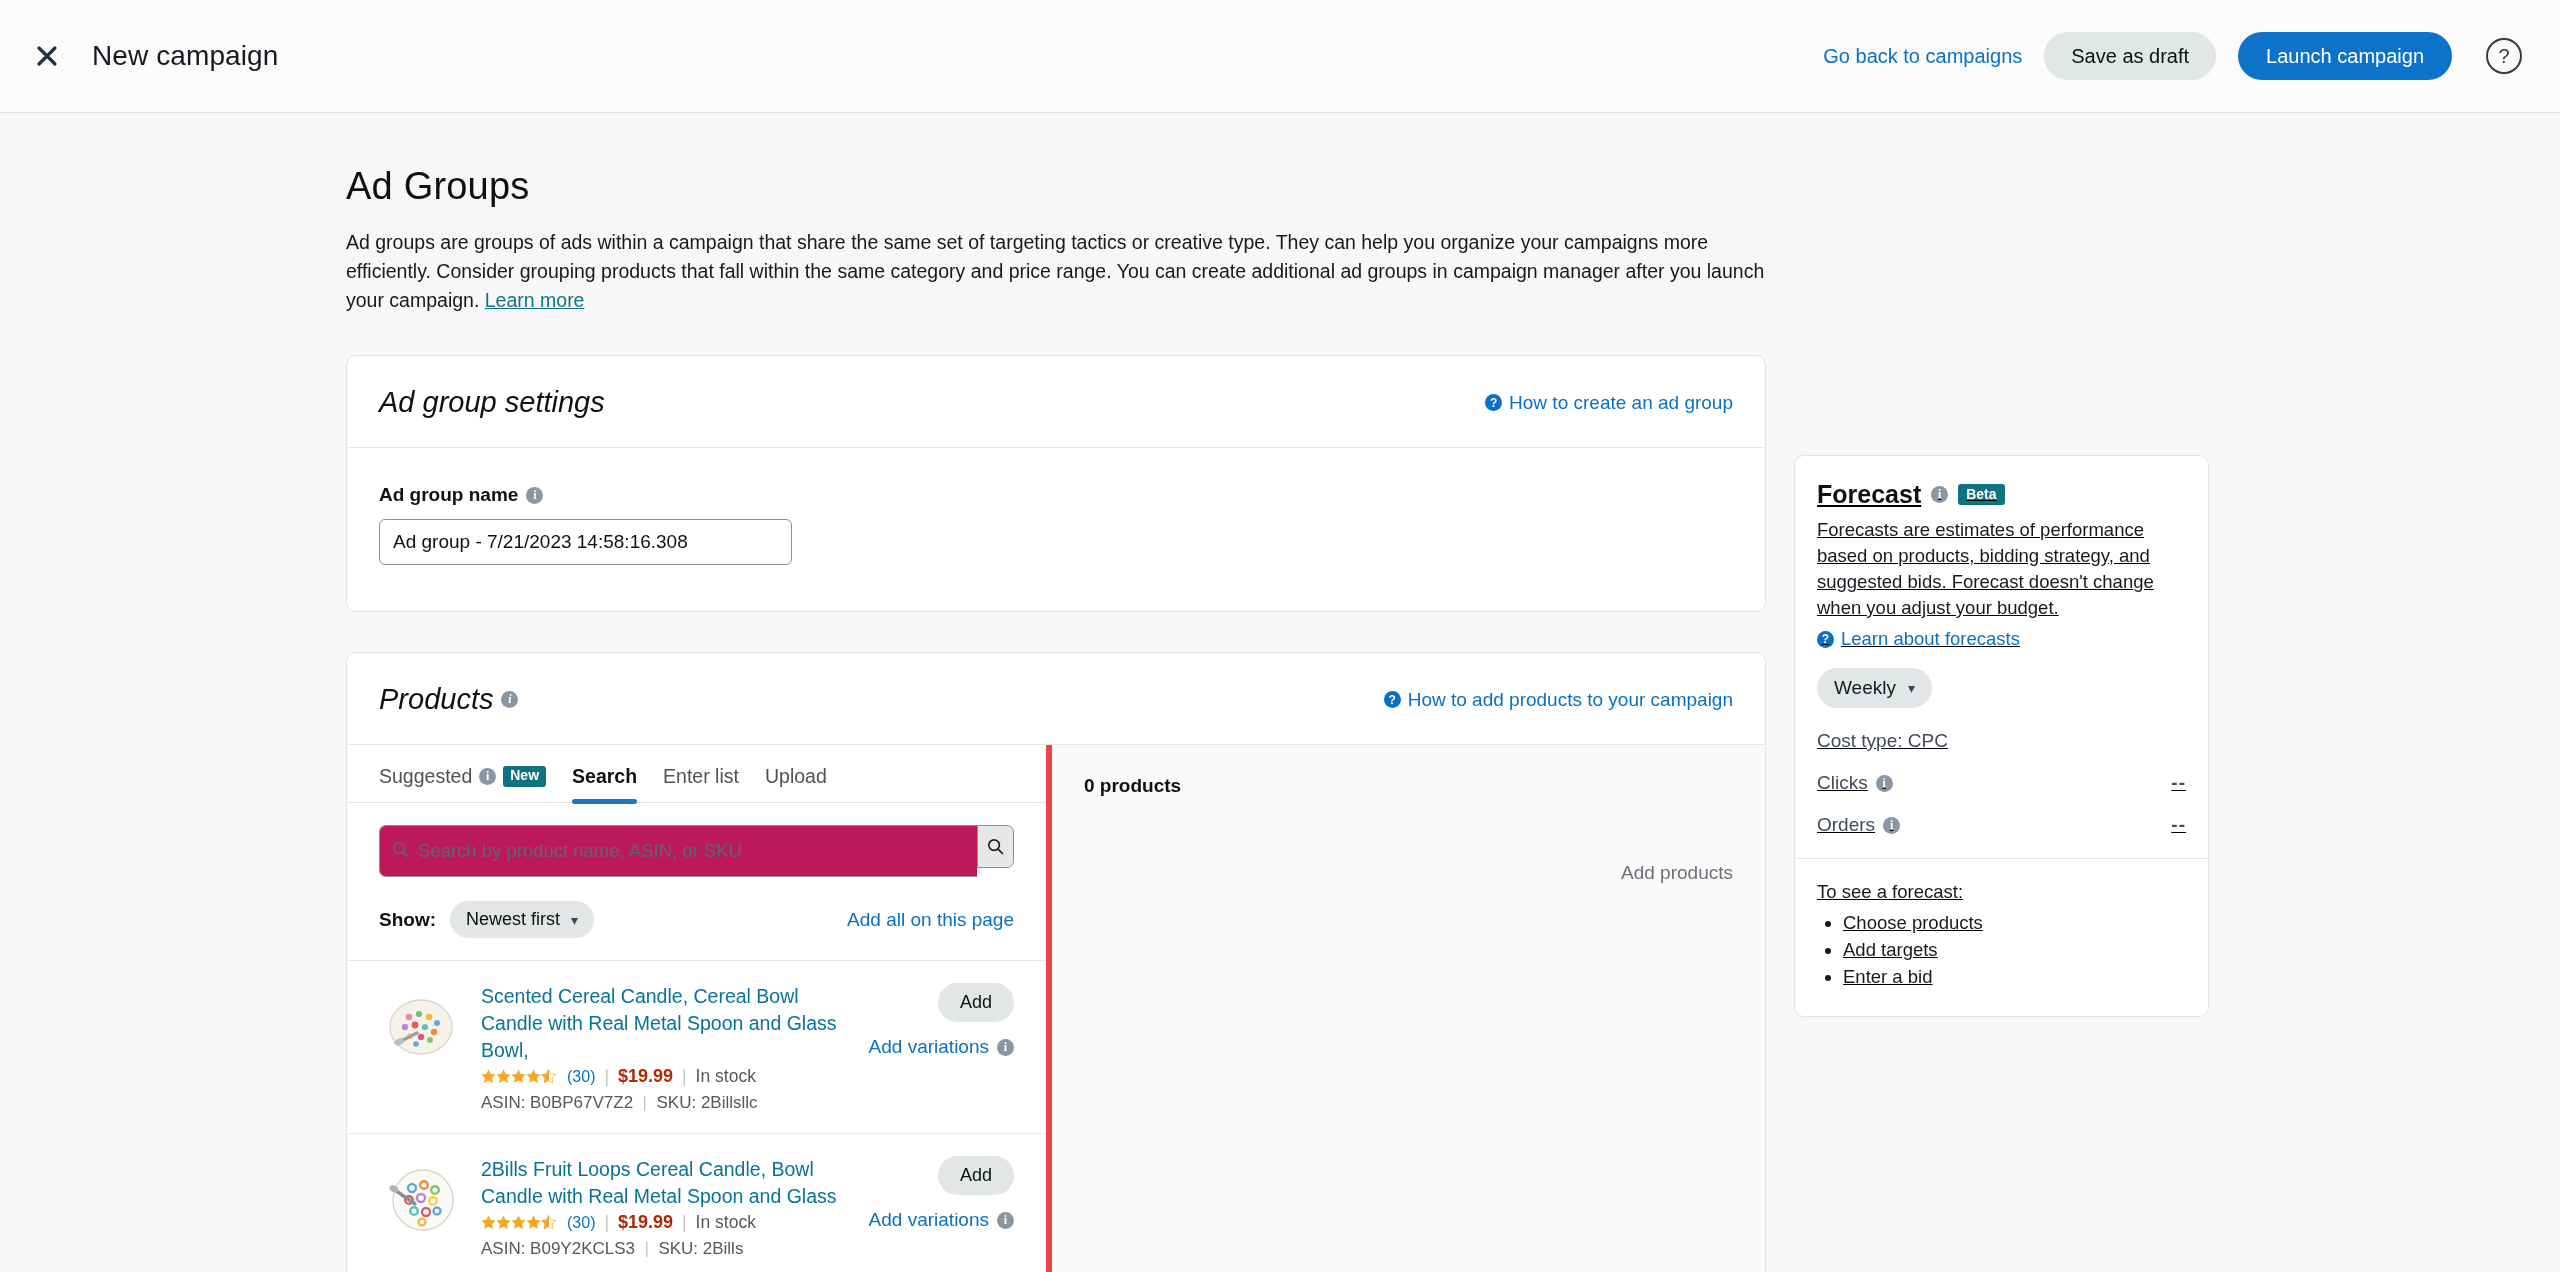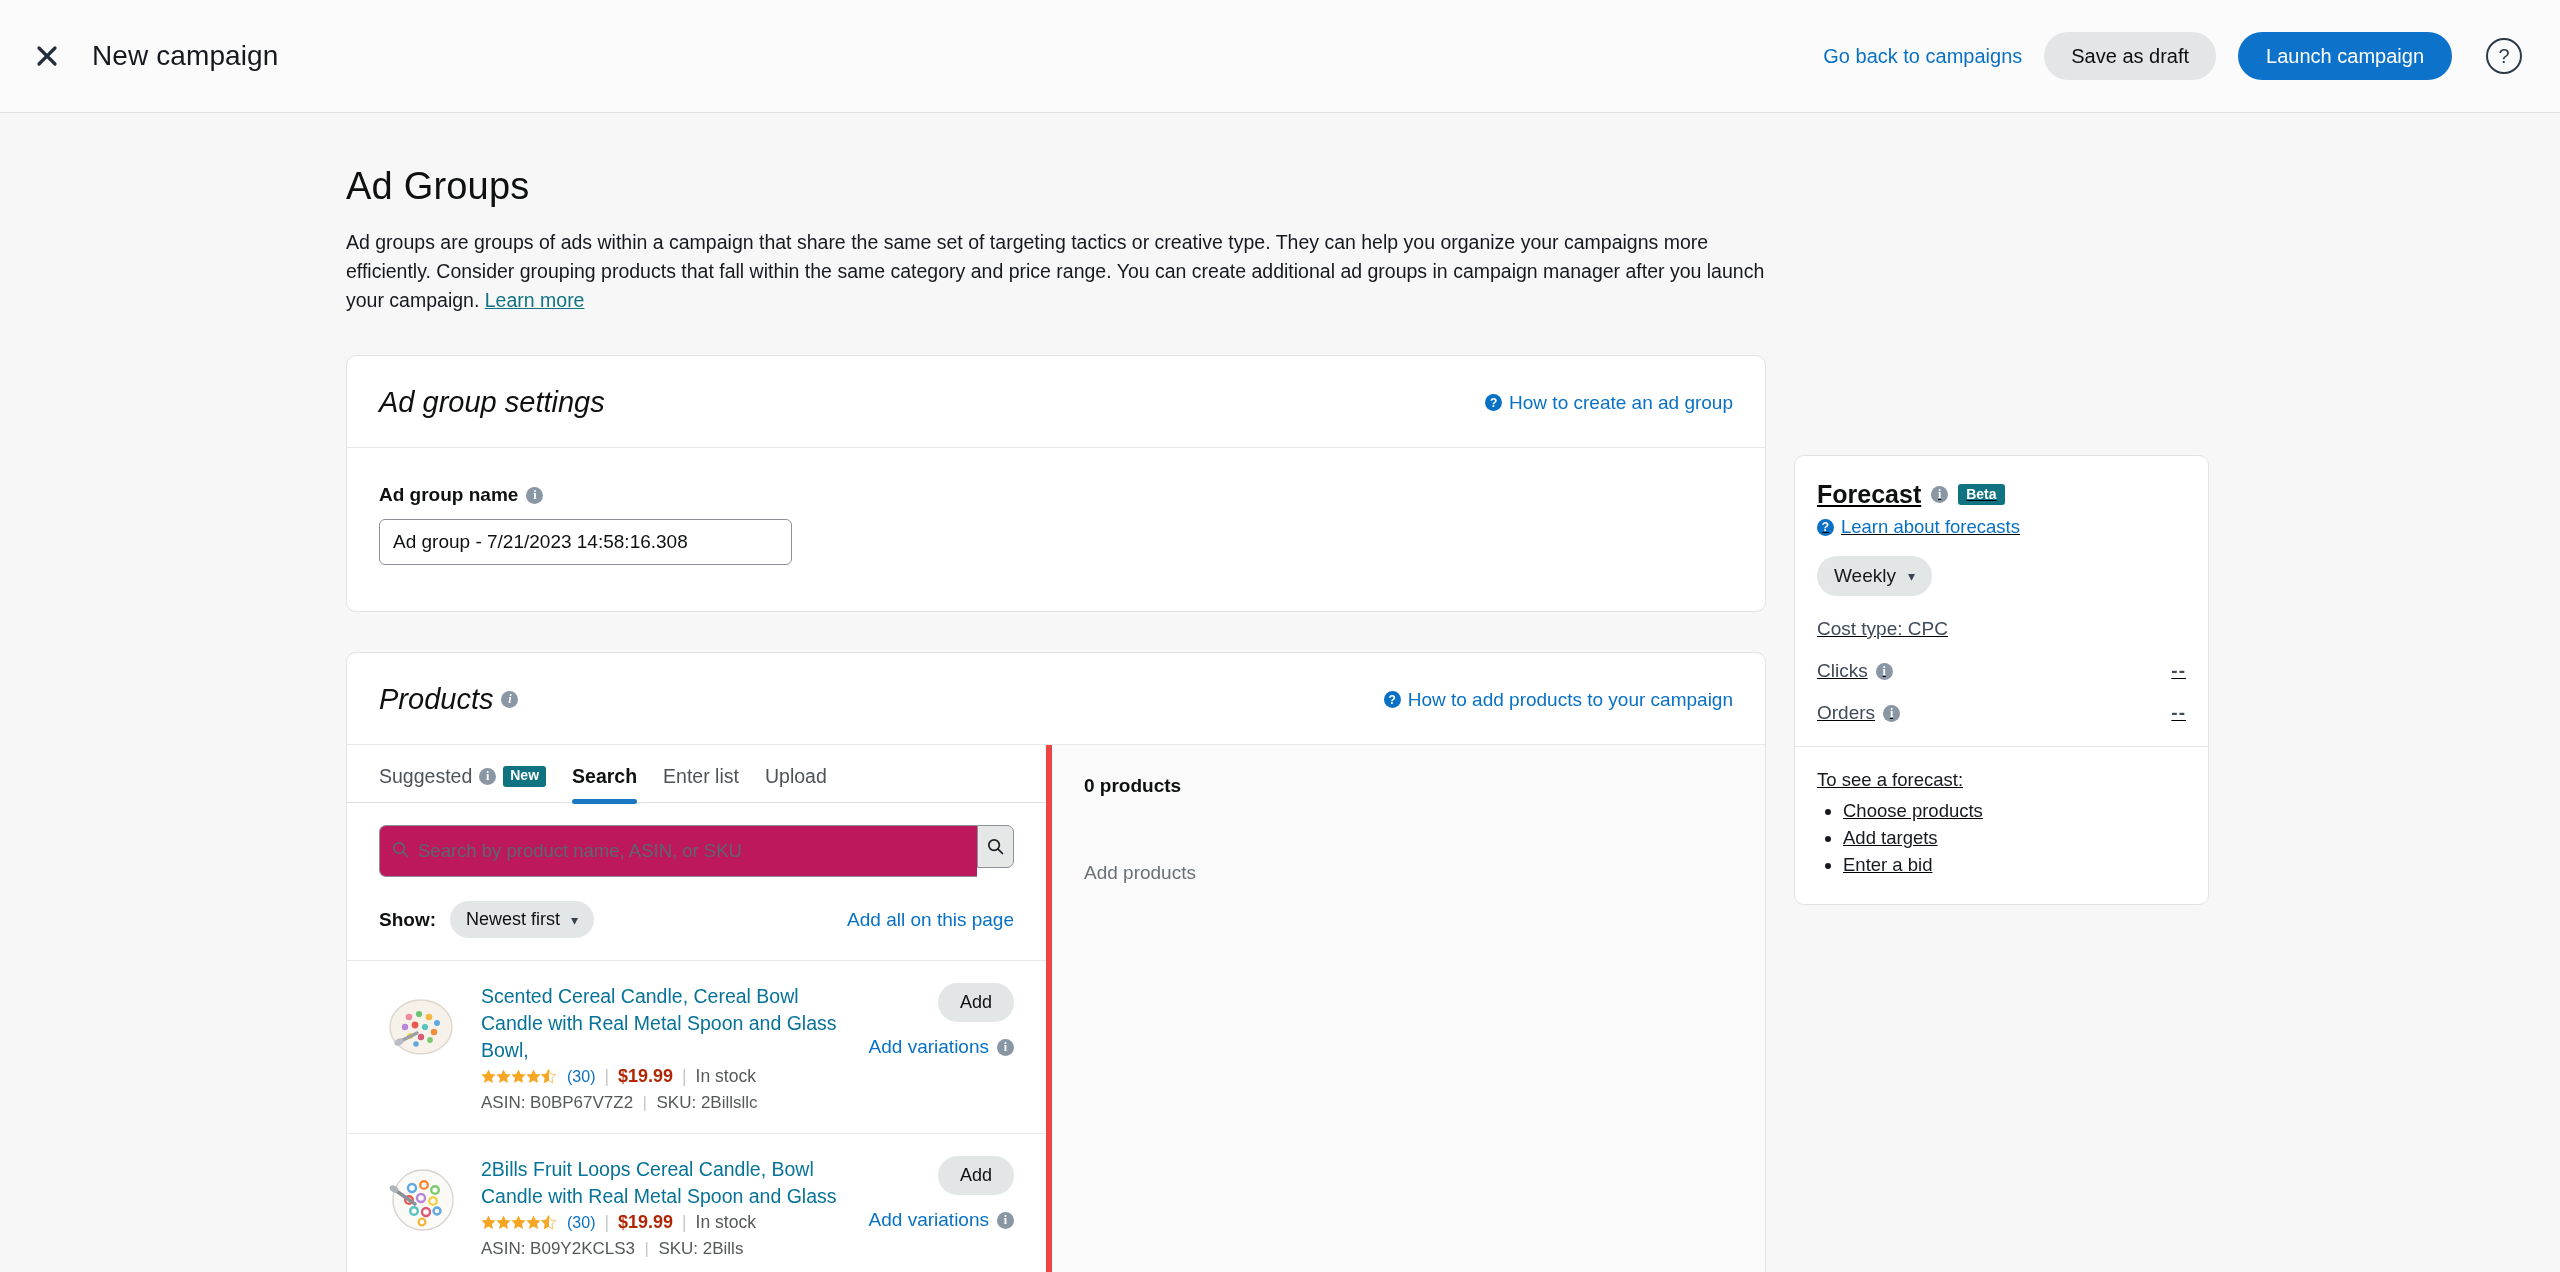--- a/index.html
+++ b/index.html
@@ -392,21 +392,21 @@
     font-weight: 400;
   }
 
   
   .prod-count {
     font-size: 19px;
     font-weight: 700;
     color: #0f1111;
   }
   .empty-msg {
-    text-align: left;
+    text-align: right;
     color: #6a7179;
     font-size: 19px;
     margin-top: 65px;
   }
 
   
   .forecast {
     background: #fff;
     border: 1px solid #e3e3e3;
     border-radius: 10px;
@@ -739,20 +739,21 @@
   </div>
 
   <div class="side-col">
     <div class="forecast">
       <div class="fc-body">
         <div class="fc-title-row">
           <span class="fc-title">Forecast</span>
           <span class="info-i">i</span>
           <span class="badge-beta">Beta</span>
         </div>
+        <div class="fc-desc">Forecasts are estimates of performance based on products, bidding strategy, and suggested bids. Forecast doesn't change when you adjust your budget.</div>
         <div class="fc-link">
           <span class="qmark">?</span>
           <span>Learn about forecasts</span>
         </div>
         <div class="fc-pill">
           <span>Weekly</span>
           <span class="chev">▾</span>
         </div>
         <div class="fc-cost">Cost type: CPC</div>
 

